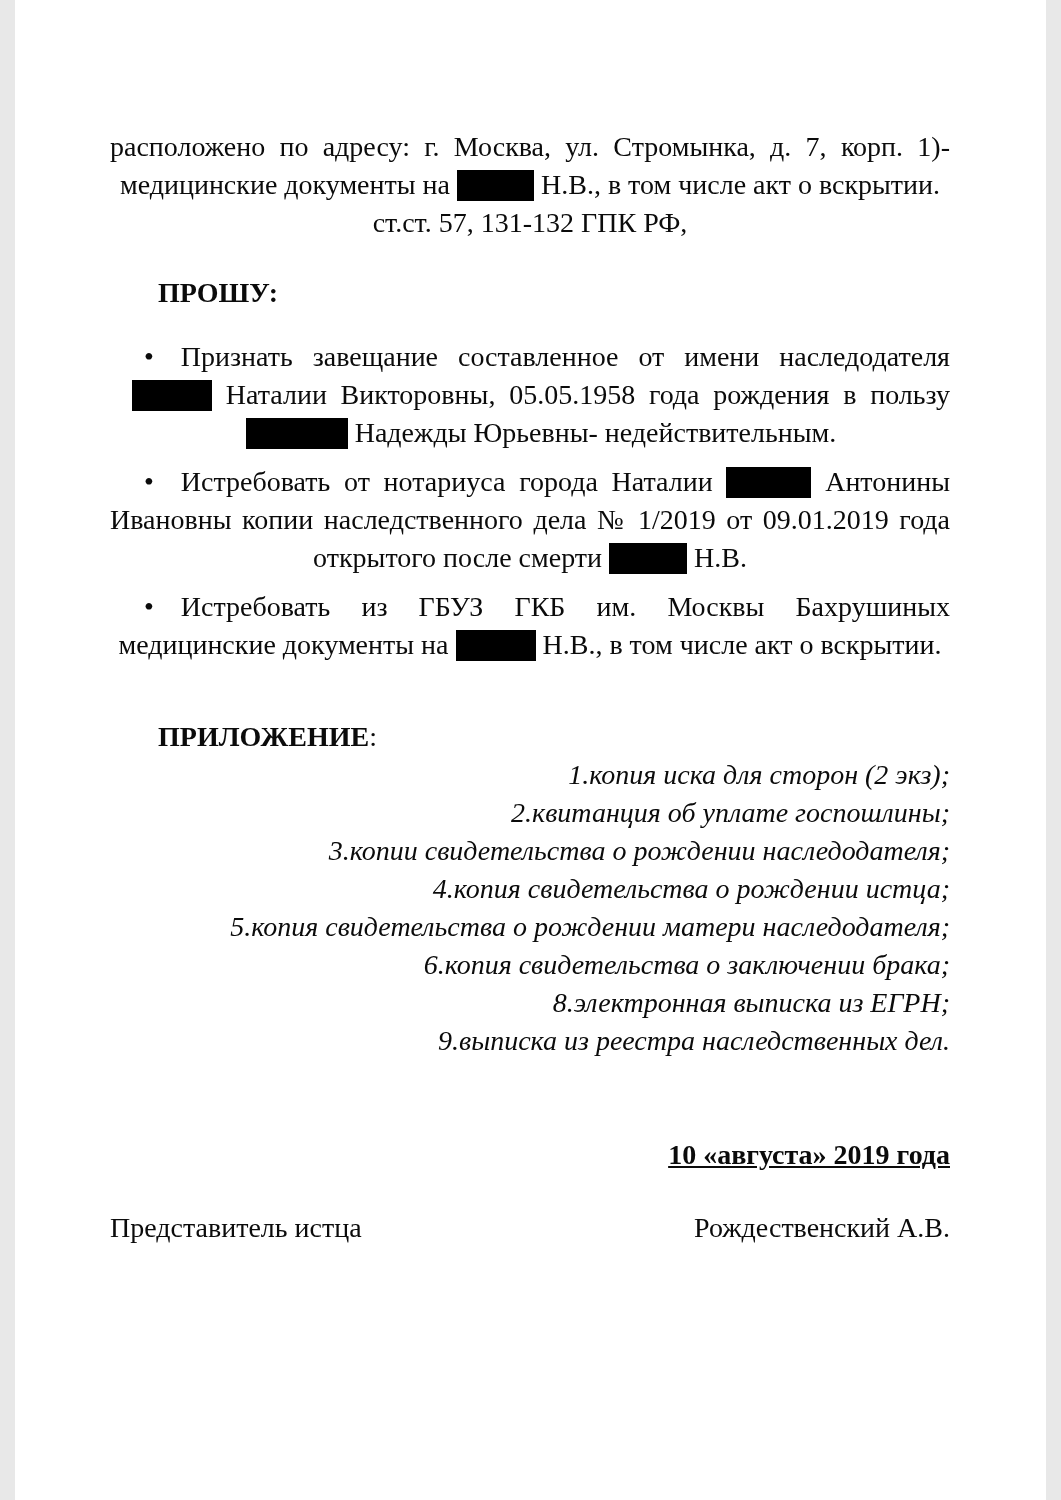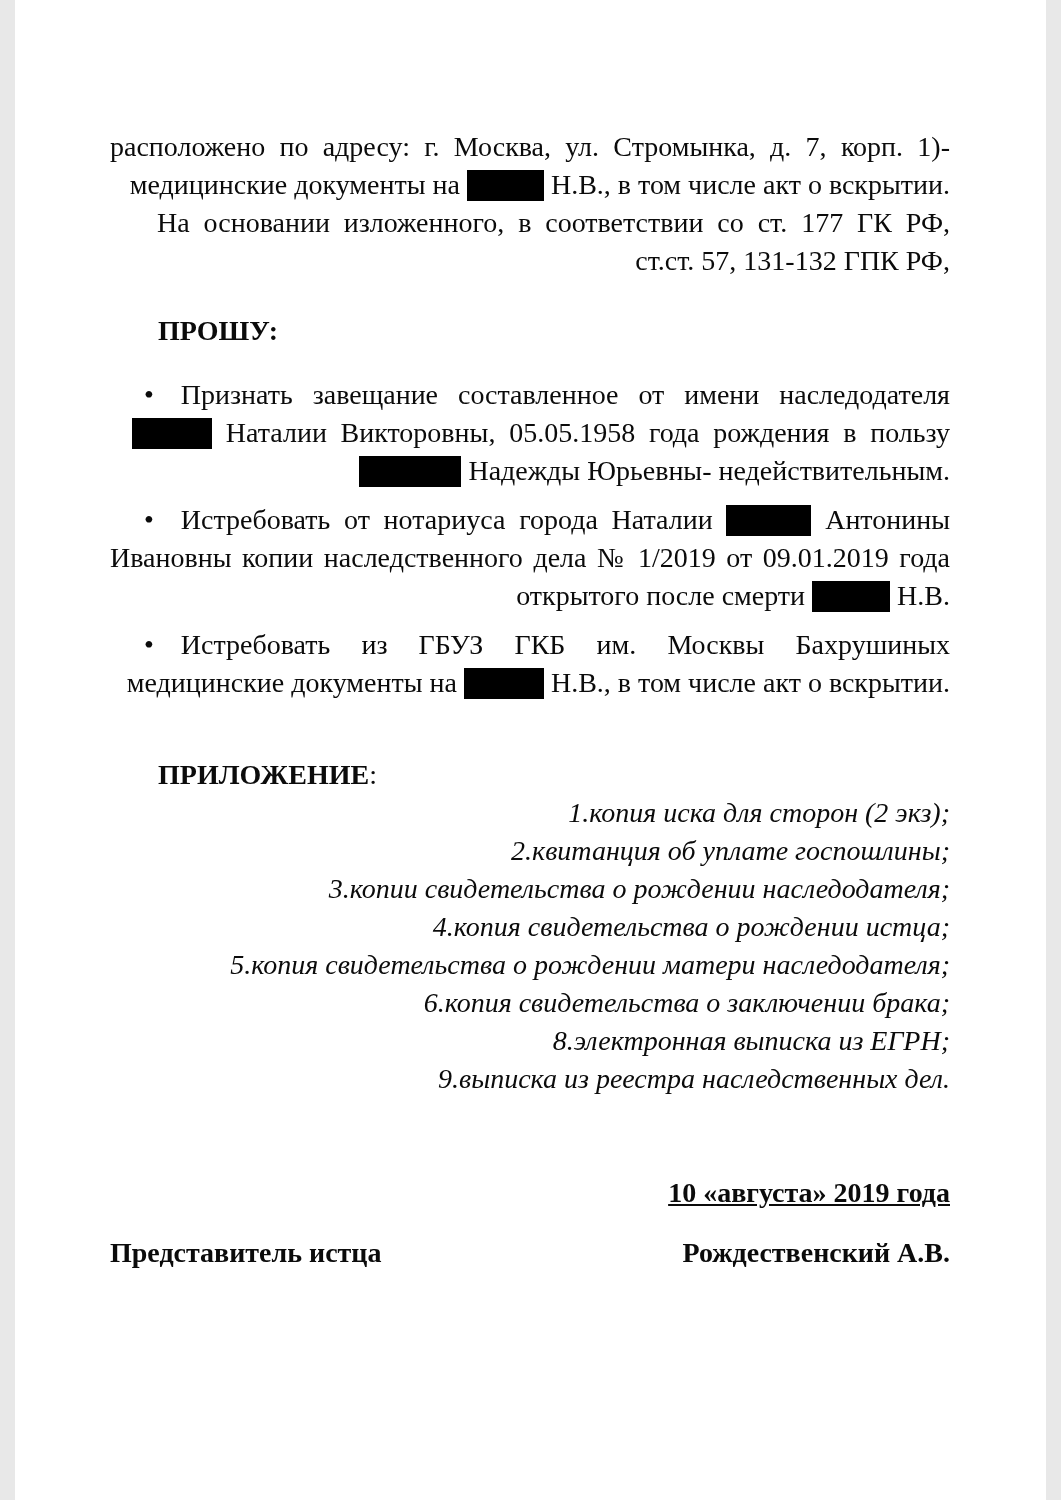--- a/index.html
+++ b/index.html
@@ -15,21 +15,21 @@
     background: var(--page-bg, #ffffff);
     color: var(--ink, #0b0b0b);
     box-sizing: border-box;
     padding: 128px 96px 0 95px;
     font-family: "Liberation Serif", "DejaVu Serif", serif;
     font-size: 28px;
     line-height: 38px;
     overflow: hidden;
   }
   .para { margin: 0; }
-  .line { text-align: right; }
+  .line { text-align: center; }
   .line.jfy {
     text-align: justify;
     -moz-text-align-last: justify;
     text-align-last: justify;
     text-justify: inter-word;
   }
   .redact {
     display: inline-block;
     height: 31px;
     vertical-align: -7px;
@@ -62,39 +62,38 @@
     display: inline-block;
     width: 29px;
   }
   .date-line {
     margin-top: 76px;
     text-align: right;
     font-weight: bold;
     text-decoration: underline;
   }
   .signature-row {
-    margin-top: 22px;
+    margin-top: 35px;
     display: flex;
     justify-content: space-between;
-    font-weight: bold;
+    font-weight: normal;
     align-items: center;
   }
 </style>
 </head>
 <body>
 
 <div class="page">
 
   <div id="intro">
       <div class="para">
         <div class="line jfy"><span>расположено по адресу: г. Москва, ул. Стромынка, д. 7, корп. 1)-</span></div>
         <div class="line"><span>медицинские документы на </span><span class="redact" style="width: 77px;"></span><span> Н.В., в том числе акт о вскрытии.</span></div>
       </div>
       <div class="para">
-        <div class="line jfy" style="padding-left: 47px;"><span>На основании изложенного, в соответствии со ст. 177 ГК РФ,</span></div>
         <div class="line"><span>ст.ст. 57, 131-132 ГПК РФ,</span></div>
       </div>
     </div>
 
   <div class="req-heading">ПРОШУ:</div>
 
   <div id="requests">
       <div class="req">
         <div class="line jfy"><span class="bullet">•</span><span>Признать завещание составленное от имени наследодателя</span></div>
         <div class="line jfy"><span class="redact" style="width: 80px; margin-left: 22px;"></span><span> Наталии Викторовны, 05.05.1958 года рождения в пользу</span></div>

